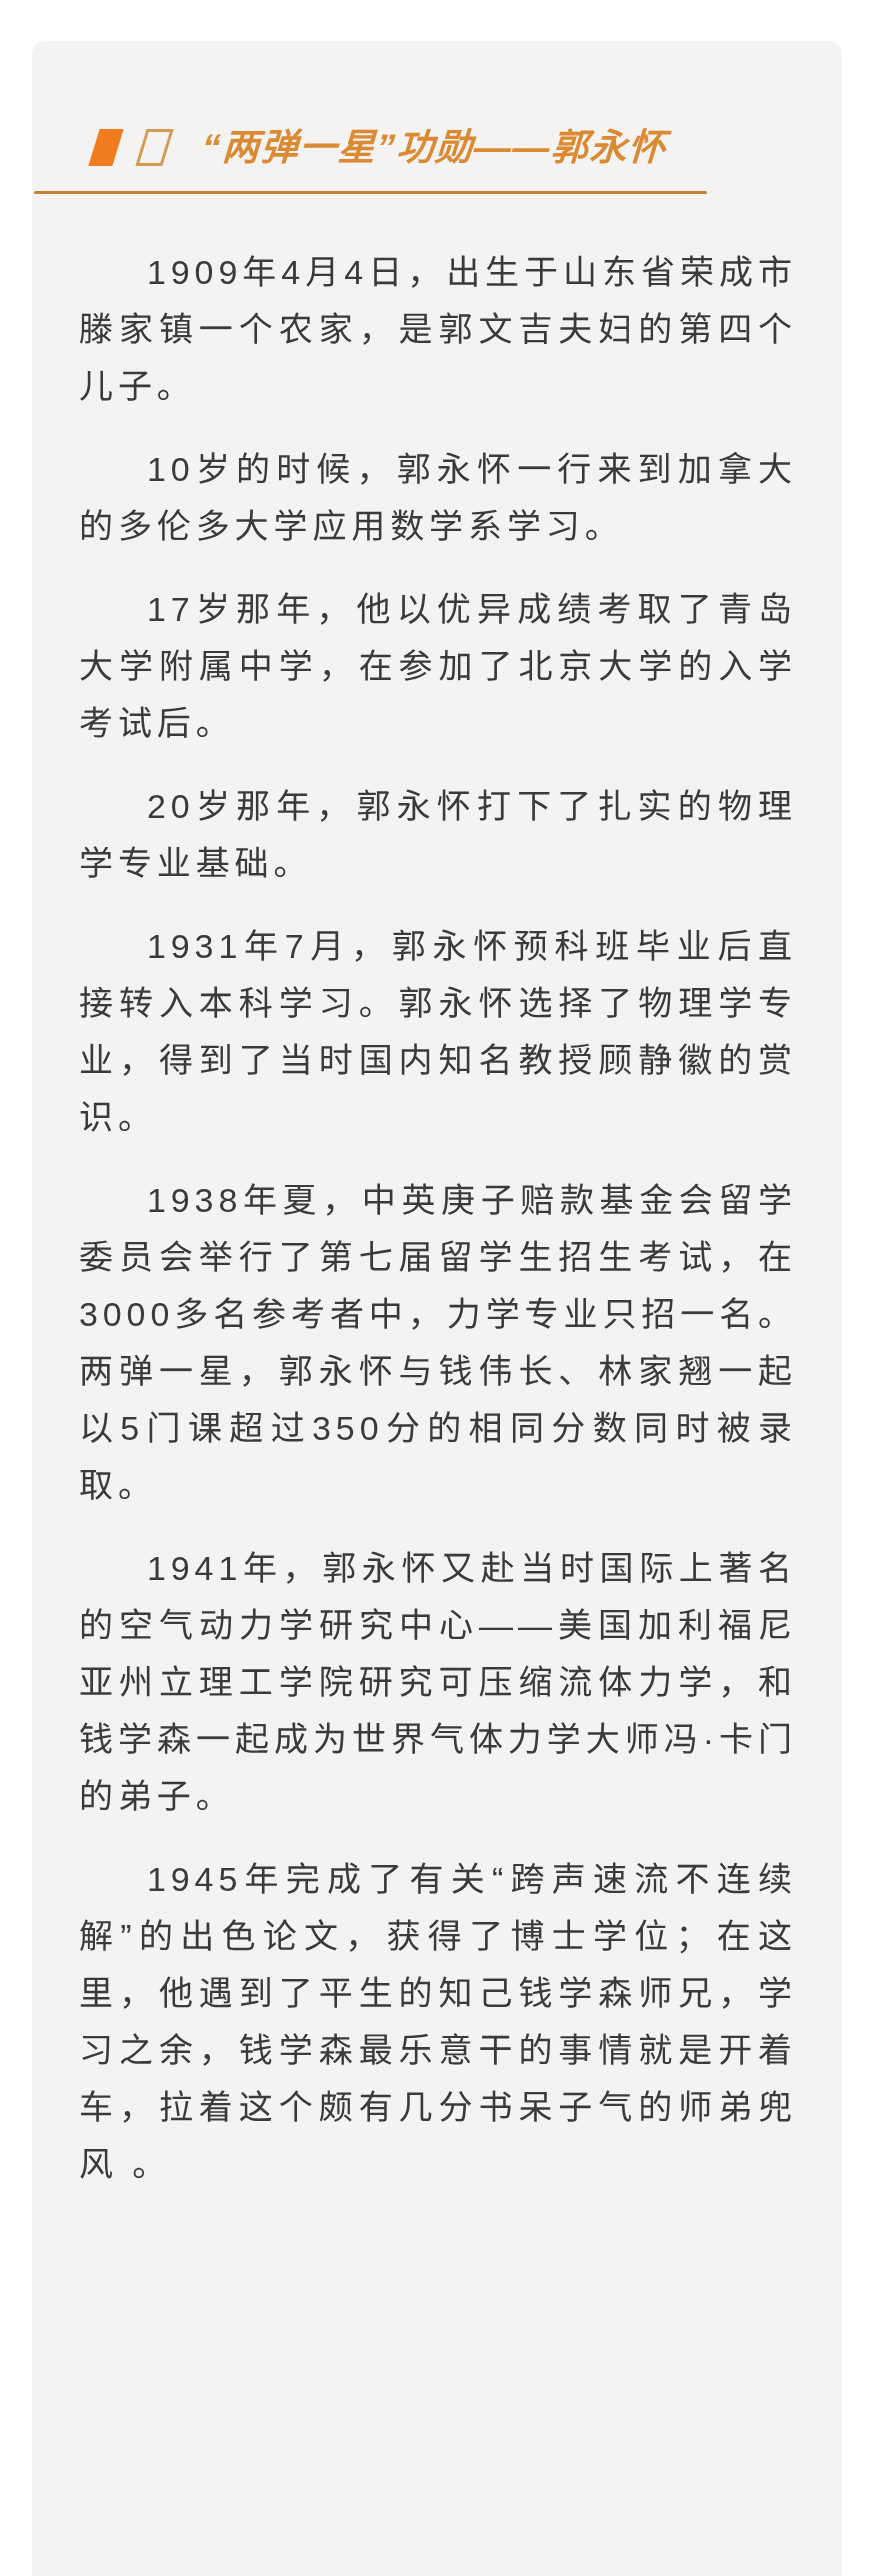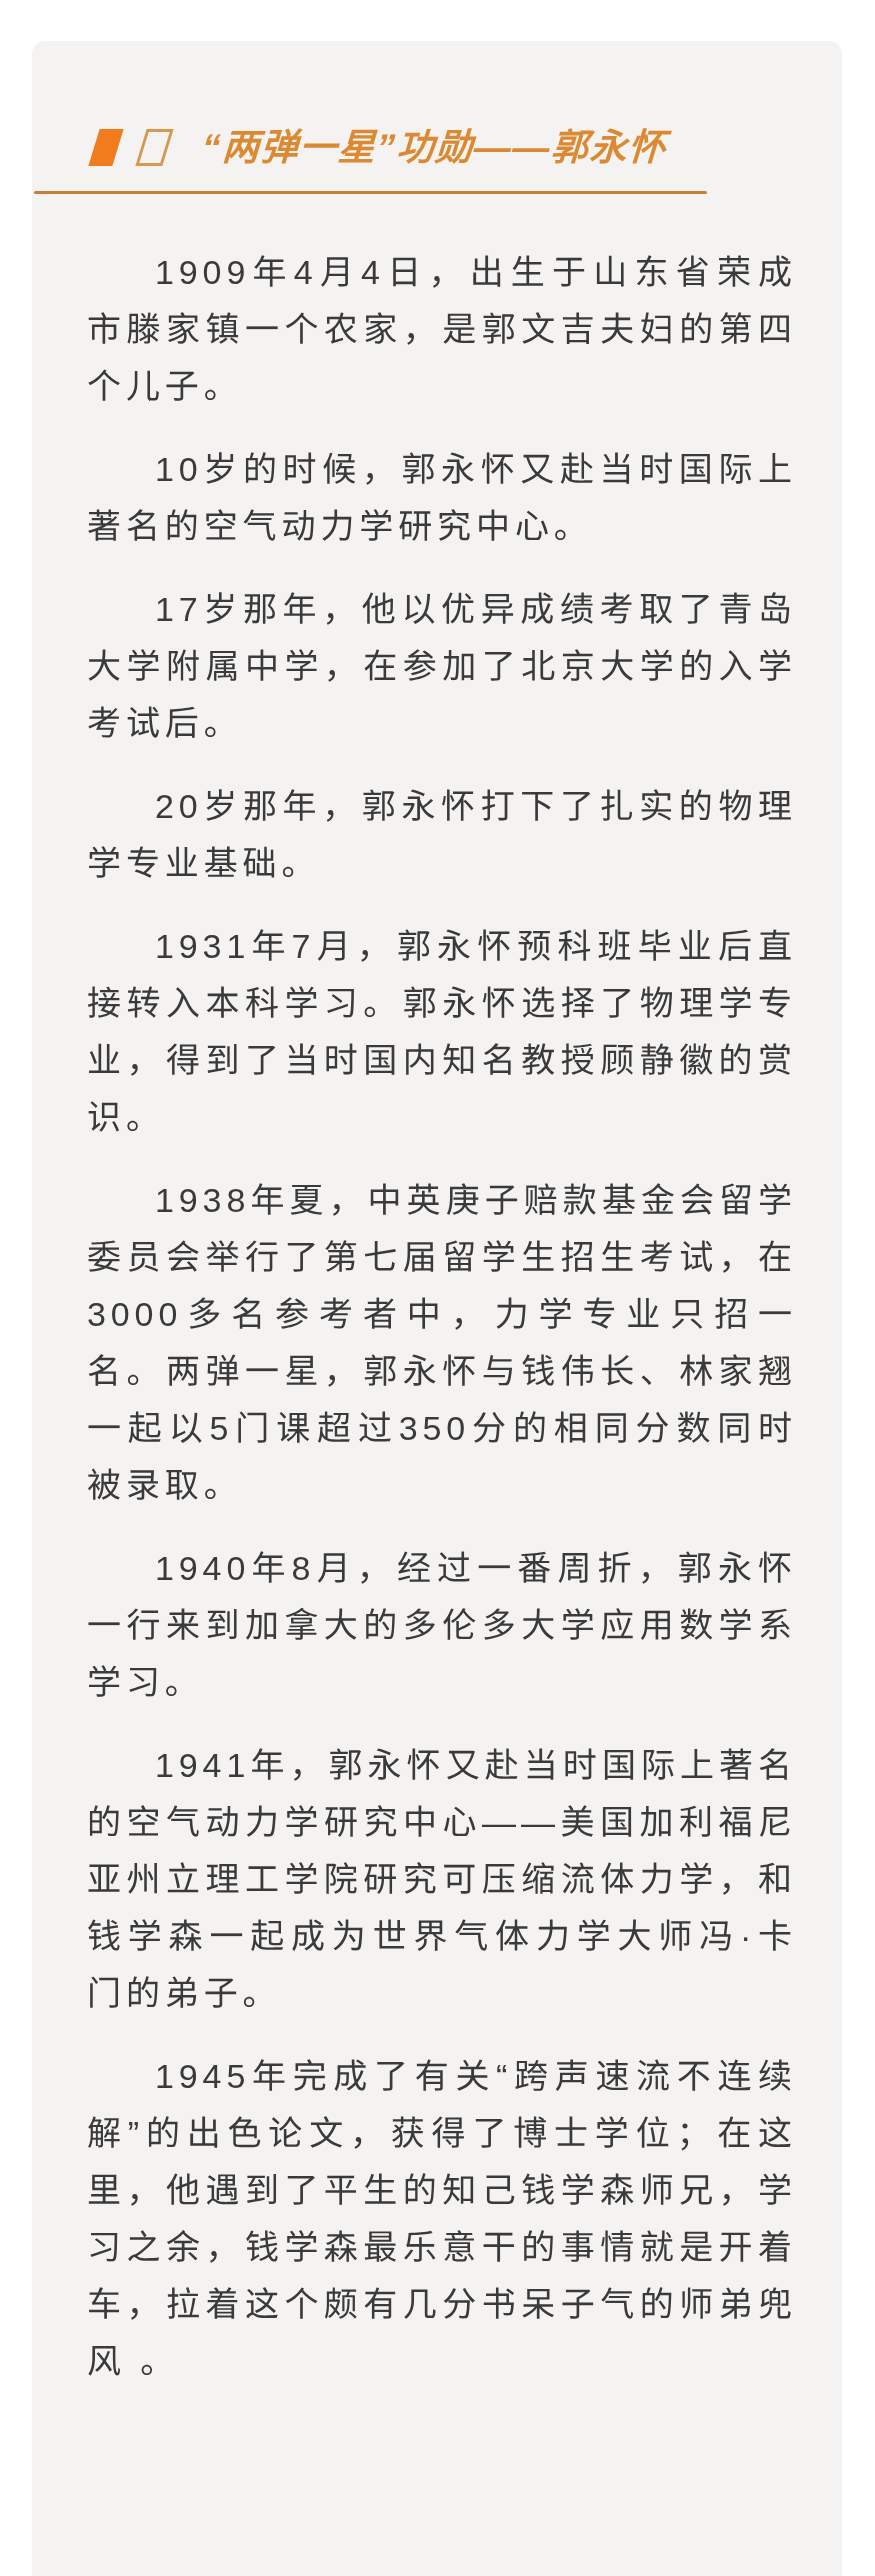--- a/index.html
+++ b/index.html
@@ -67,21 +67,21 @@
     width: 673px;
     height: 3.2px;
     background: #c5813a;
     border-radius: 1.6px;
   }
   .content {
     margin-top: 50px;
     padding: 0 45px 0 47px;
   }
   .content p {
-    margin: 0 0 26px 8px;
+    margin: 0 0 26px 0;
     font-size: 34px;
     line-height: 57px;
     letter-spacing: 4.9px;
     color: #3a3a3a;
     text-align: justify;
     text-justify: inter-ideograph;
     text-indent: 2em;
     word-break: break-all;
   }
 </style>
@@ -93,23 +93,22 @@
     <div class="title-row">
       <span class="sq sq-filled"></span>
       <span class="sq sq-outline"></span>
       <h1 class="page-title">“两弹一星”功勋——郭永怀</h1>
     </div>
     <div class="divider"></div>
   </div>
 
   <div class="content">
     <p>1909年4月4日，出生于山东省荣成市滕家镇一个农家，是郭文吉夫妇的第四个儿子。</p>
-    <p>10岁的时候，郭永怀又赴当时国际上著名的空气动力学研究中心。</p>
+    <p>10岁的时候，郭永怀一行来到加拿大的多伦多大学应用数学系学习。</p>
     <p>17岁那年，他以优异成绩考取了青岛大学附属中学，在参加了北京大学的入学考试后。</p>
     <p>20岁那年，郭永怀打下了扎实的物理学专业基础。</p>
     <p>1931年7月，郭永怀预科班毕业后直接转入本科学习。郭永怀选择了物理学专业，得到了当时国内知名教授顾静徽的赏识。</p>
     <p>1938年夏，中英庚子赔款基金会留学委员会举行了第七届留学生招生考试，在3000多名参考者中，力学专业只招一名。两弹一星，郭永怀与钱伟长、林家翘一起以5门课超过350分的相同分数同时被录取。</p>
-    <p>1940年8月，经过一番周折，郭永怀一行来到加拿大的多伦多大学应用数学系学习。</p>
     <p>1941年，郭永怀又赴当时国际上著名的空气动力学研究中心——美国加利福尼亚州立理工学院研究可压缩流体力学，和钱学森一起成为世界气体力学大师冯·卡门的弟子。</p>
     <p>1945年完成了有关“跨声速流不连续解”的出色论文，获得了博士学位；在这里，他遇到了平生的知己钱学森师兄，学习之余，钱学森最乐意干的事情就是开着车，拉着这个颇有几分书呆子气的师弟兜风 。</p>
   </div>
 </div>
 
 
 </body></html>

